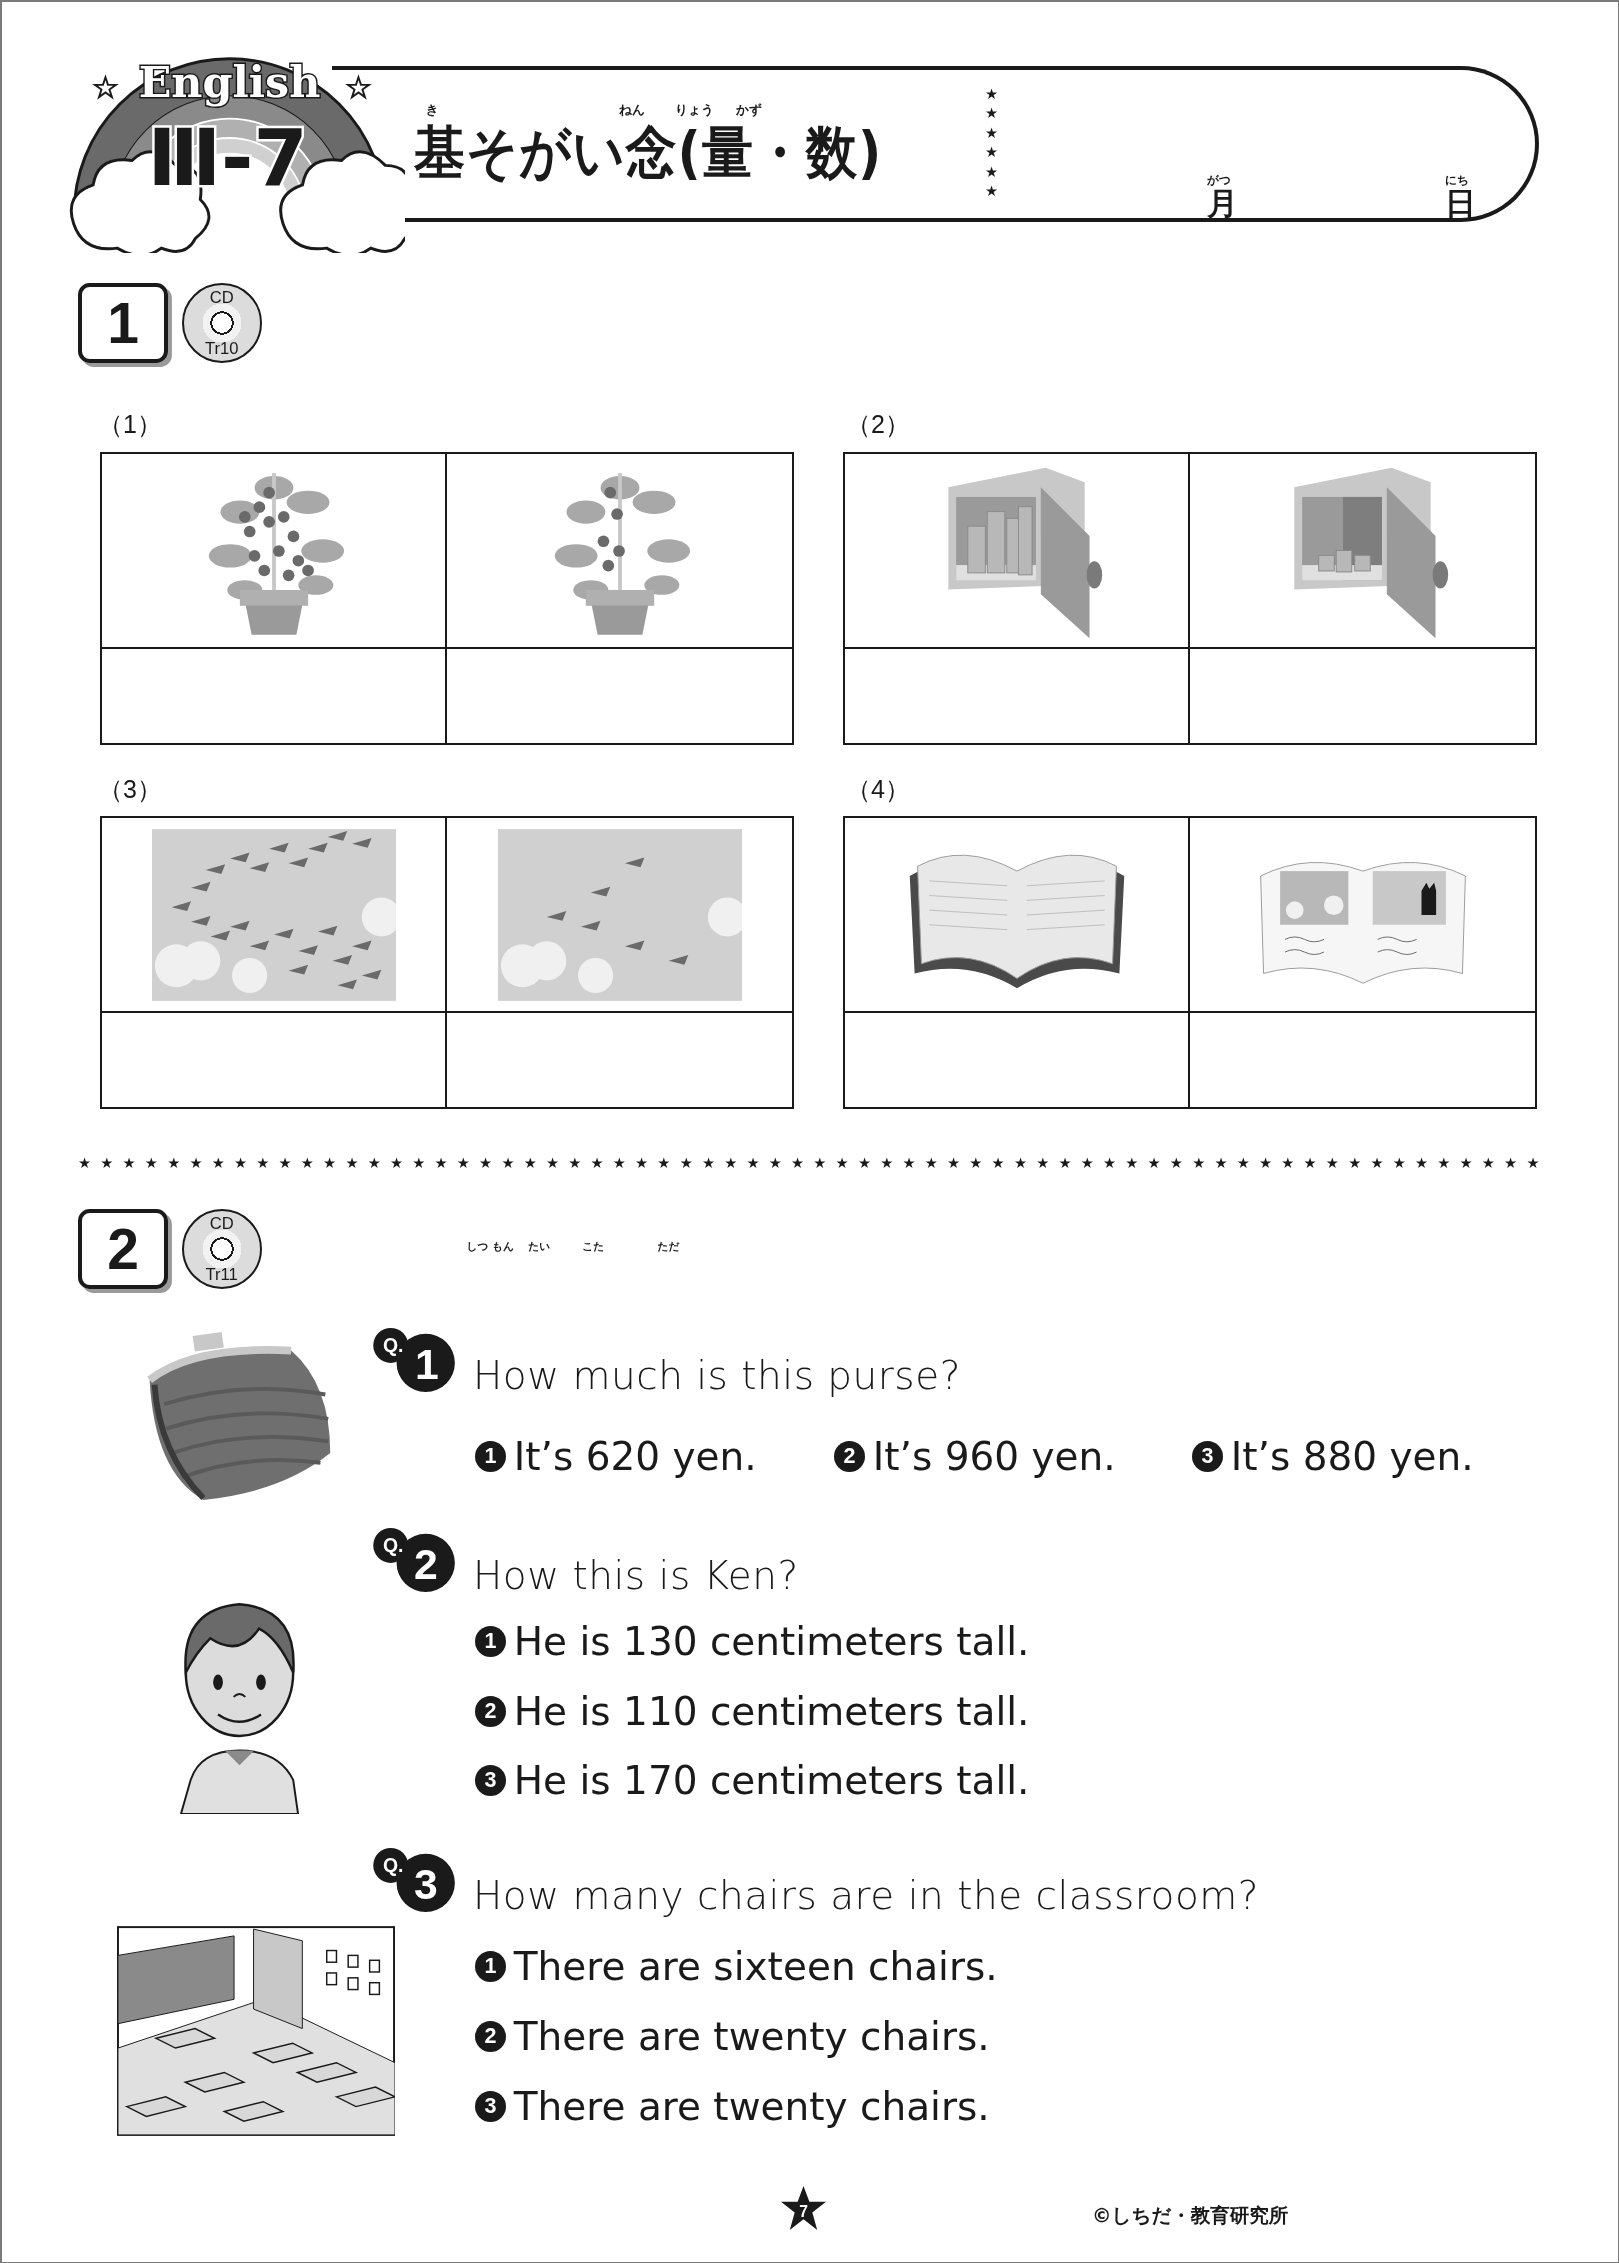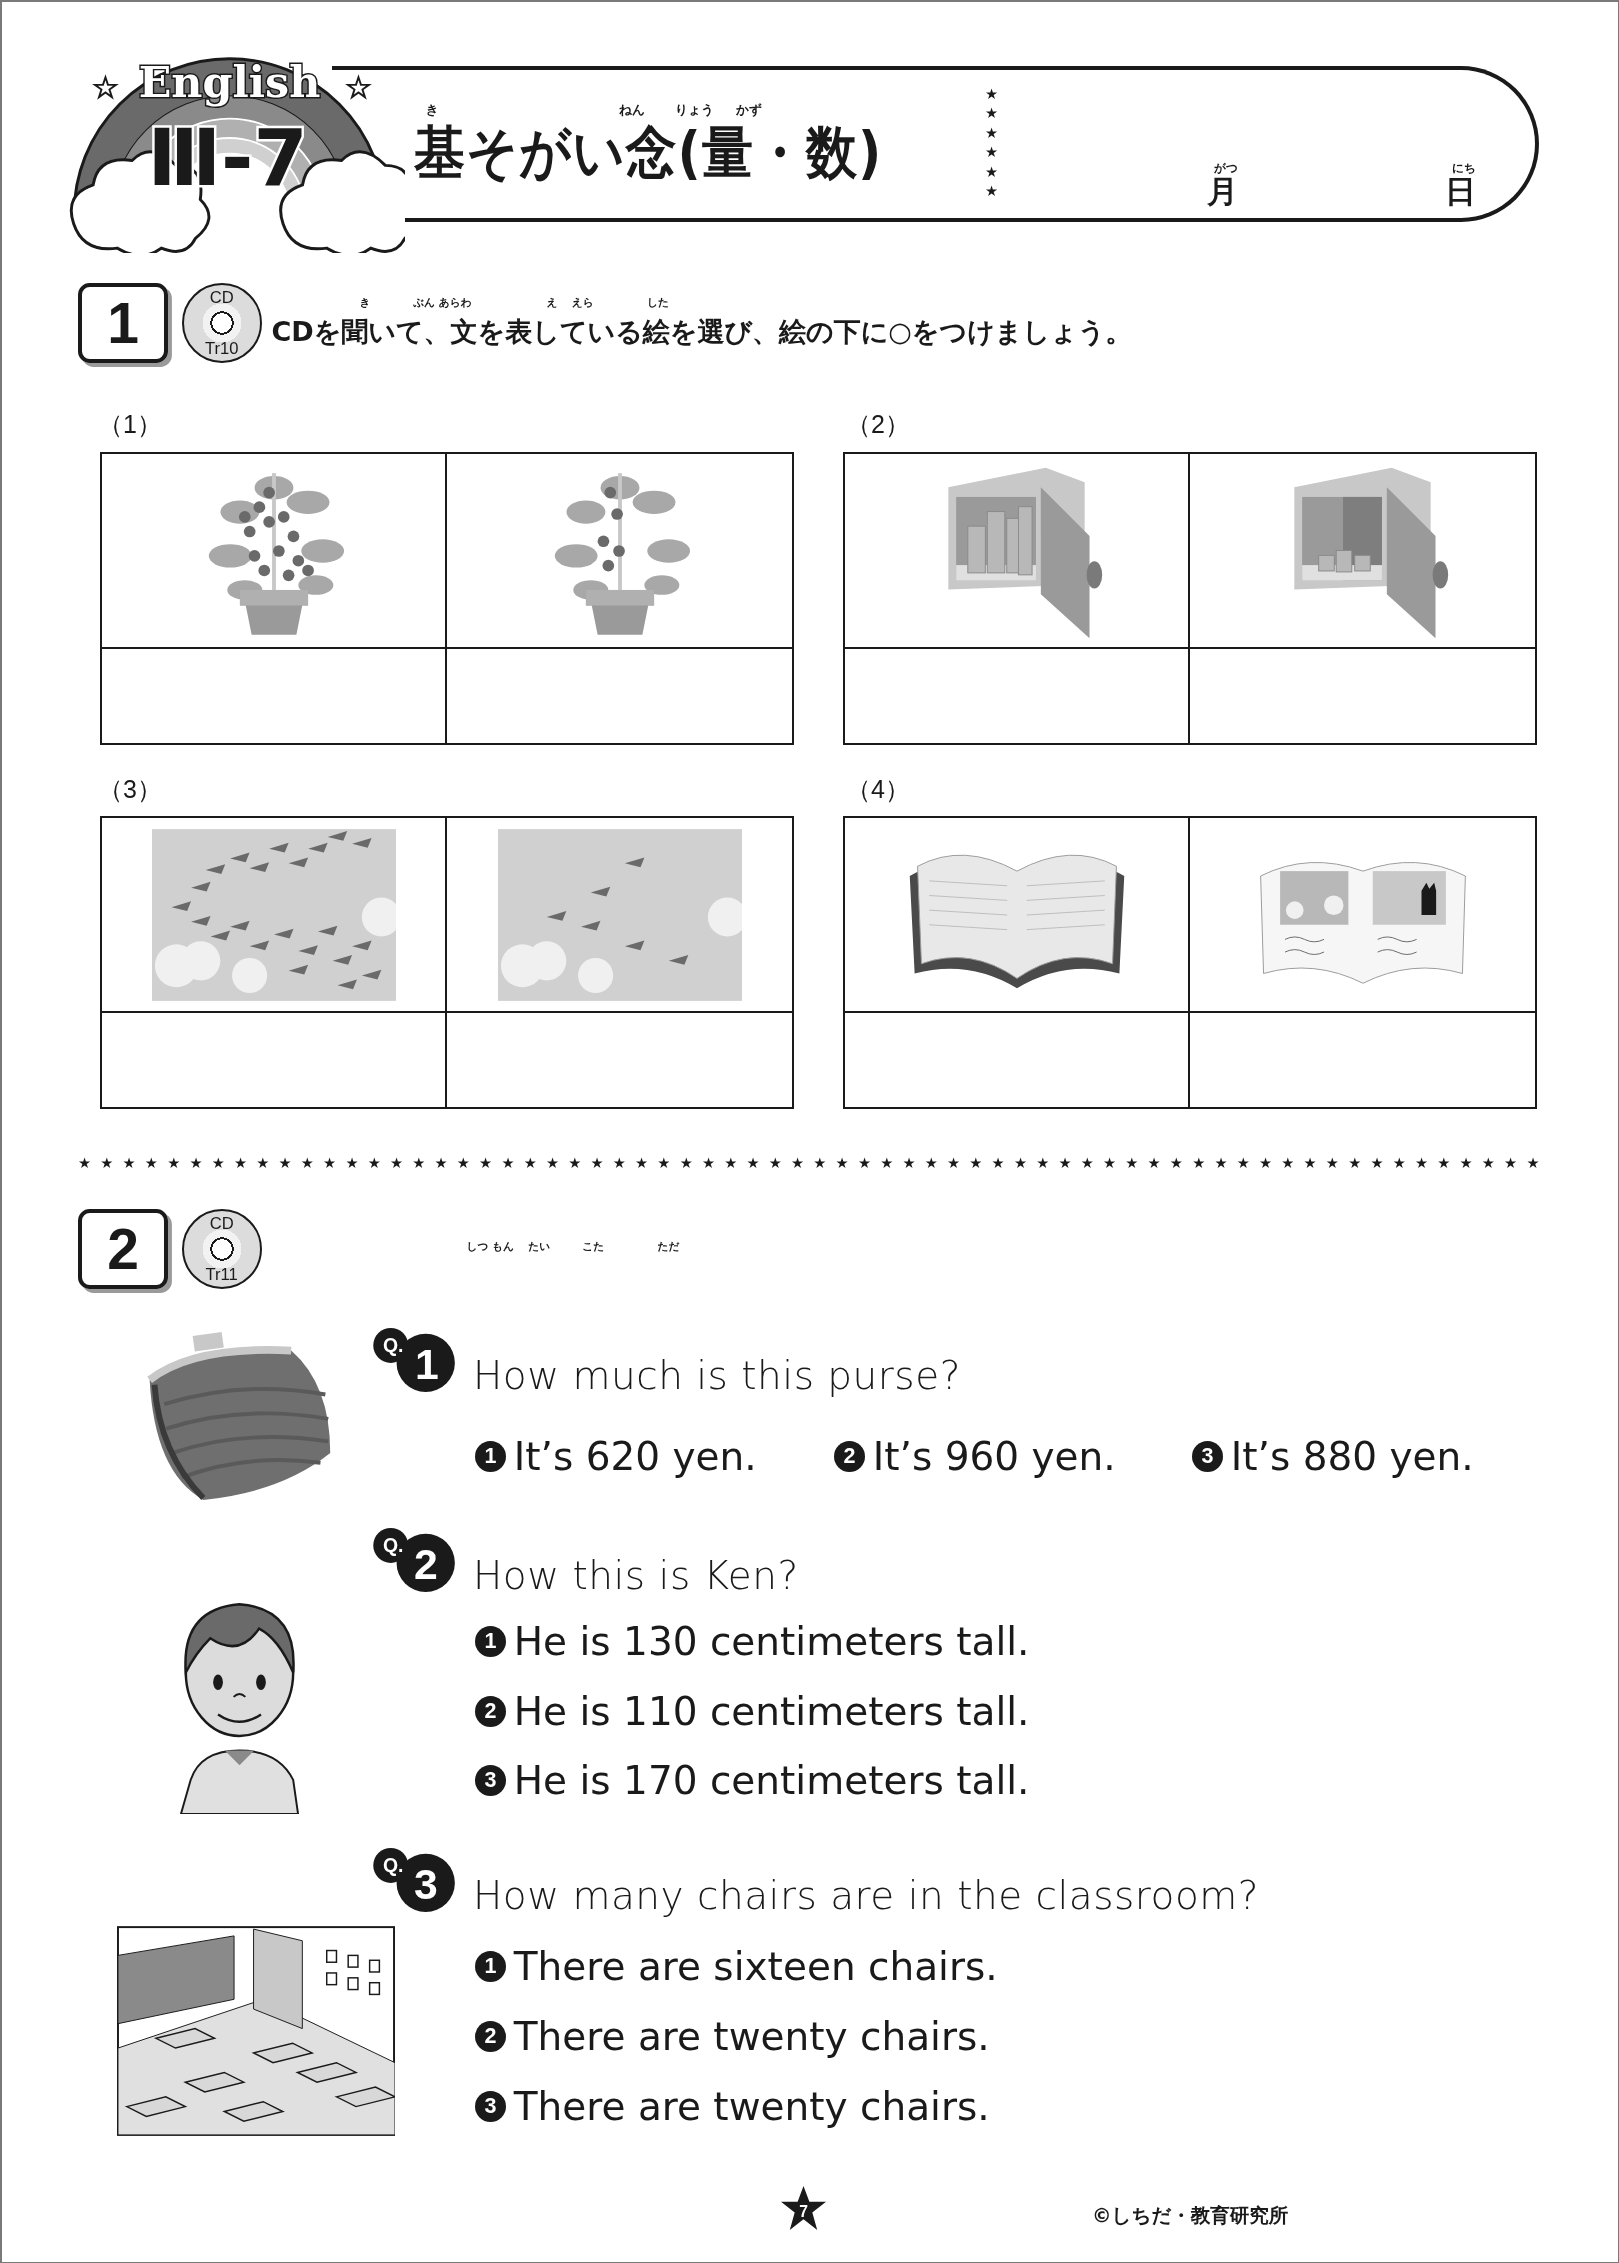--- a/index.html
+++ b/index.html
@@ -8,21 +8,21 @@
   .page-border { position: absolute; left: 0; top: 0; width: 1620px; height: 2264px; border: 2.9px solid #7a7a7a; pointer-events: none; }
 
   
   .header-band { position: absolute; left: 332px; top: 66px; width: 1207px; height: 156px; border: 4.9px solid #1a1a1a; border-left: none; border-radius: 0 78px 78px 0; }
   .logo { position: absolute; left: 54px; top: 29px; width: 351px; height: 224px; }
   .title-wrap { position: absolute; left: 414px; top: 102px; }
   .ruby-row { position: relative; height: 21.5px; font-size: 12.7px; font-weight: bold; }
   .ruby-row span { position: absolute; top: 0; }
   .title { font-size: 51px; font-weight: bold; letter-spacing: 1px; line-height: 1; transform: scaleY(1.12); transform-origin: left top; }
   .star-col { position: absolute; left: 985px; top: 86px; display: flex; flex-direction: column; gap: 3.9px; font-size: 14.6px; line-height: 15.6px; }
-  .date-unit { position: absolute; text-align: right; }
+  .date-unit { position: absolute; text-align: left; margin-top: 12px; }
   .date-unit .furi { font-size: 11.7px; font-weight: bold; display: block; }
   .date-unit .kanji { font-size: 31px; font-weight: bold; display: block; line-height: 1; }
 
   
   .sec-head { position: absolute; left: 78px; display: flex; align-items: center; }
   .num-box { width: 90px; height: 80px; border: 4.9px solid #1a1a1a; border-radius: 11.7px; box-shadow: 3.9px 3.9px 0 #9a9a9a; font-size: 57px; font-weight: bold; display: flex; align-items: center; justify-content: center; font-family: "Liberation Sans", sans-serif; }
   .cd-disc { width: 80px; height: 80px; border-radius: 50%; border: 2.9px solid #1a1a1a; margin-left: 13.7px; background: radial-gradient(circle at 50% 50%, #ffffff 0 9.8px, #1a1a1a 9.8px 11.7px, #f2f2f2 11.7px 19.5px, #dcdcdc 19.5px 39px); display: flex; flex-direction: column; align-items: center; justify-content: space-between; padding: 4.9px 0 3.9px; font-family: "Liberation Sans", sans-serif; font-size: 16.6px; line-height: 1; }
   .instr { margin-left: 9.8px; position: relative; padding-top: 17.6px; }
   .instr .furi-line { position: absolute; top: 0; left: 0; font-size: 10.7px; font-weight: bold; white-space: nowrap; }
   .instr .text { font-size: 27px; font-weight: bold; white-space: nowrap; }
@@ -99,24 +99,20 @@
 <div class="date-unit" style="left:1445px; top:161px">
   <span class="furi">にち</span>
   <span class="kanji">日</span>
 </div>
 
 <div class="sec-head" style="top:283px">
   <div class="num-box">1</div>
   <div class="cd-disc">
     <span>CD</span>
     <span>Tr10</span>
-  </div>
-  <div class="instr">
-    <div class="furi-line" style="left:88px">き　　　　ぶん あらわ　　　　　　　え　 えら　　　　　した</div>
-    <div class="text">CDを聞いて、文を表している絵を選び、絵の下に○をつけましょう。</div>
   </div>
 </div>
 
 <div class="prob-label" style="left:98px; top:408px">（1）</div>
 <div class="grid" style="left:100px; top:452px">
   <div class="cell">
     <svg width="146" height="176" viewBox="0 0 150 180">
       <g fill="#a8a8a8">
           <ellipse cx="40" cy="50" rx="20" ry="12"></ellipse>
           <ellipse cx="110" cy="40" rx="22" ry="12"></ellipse>

